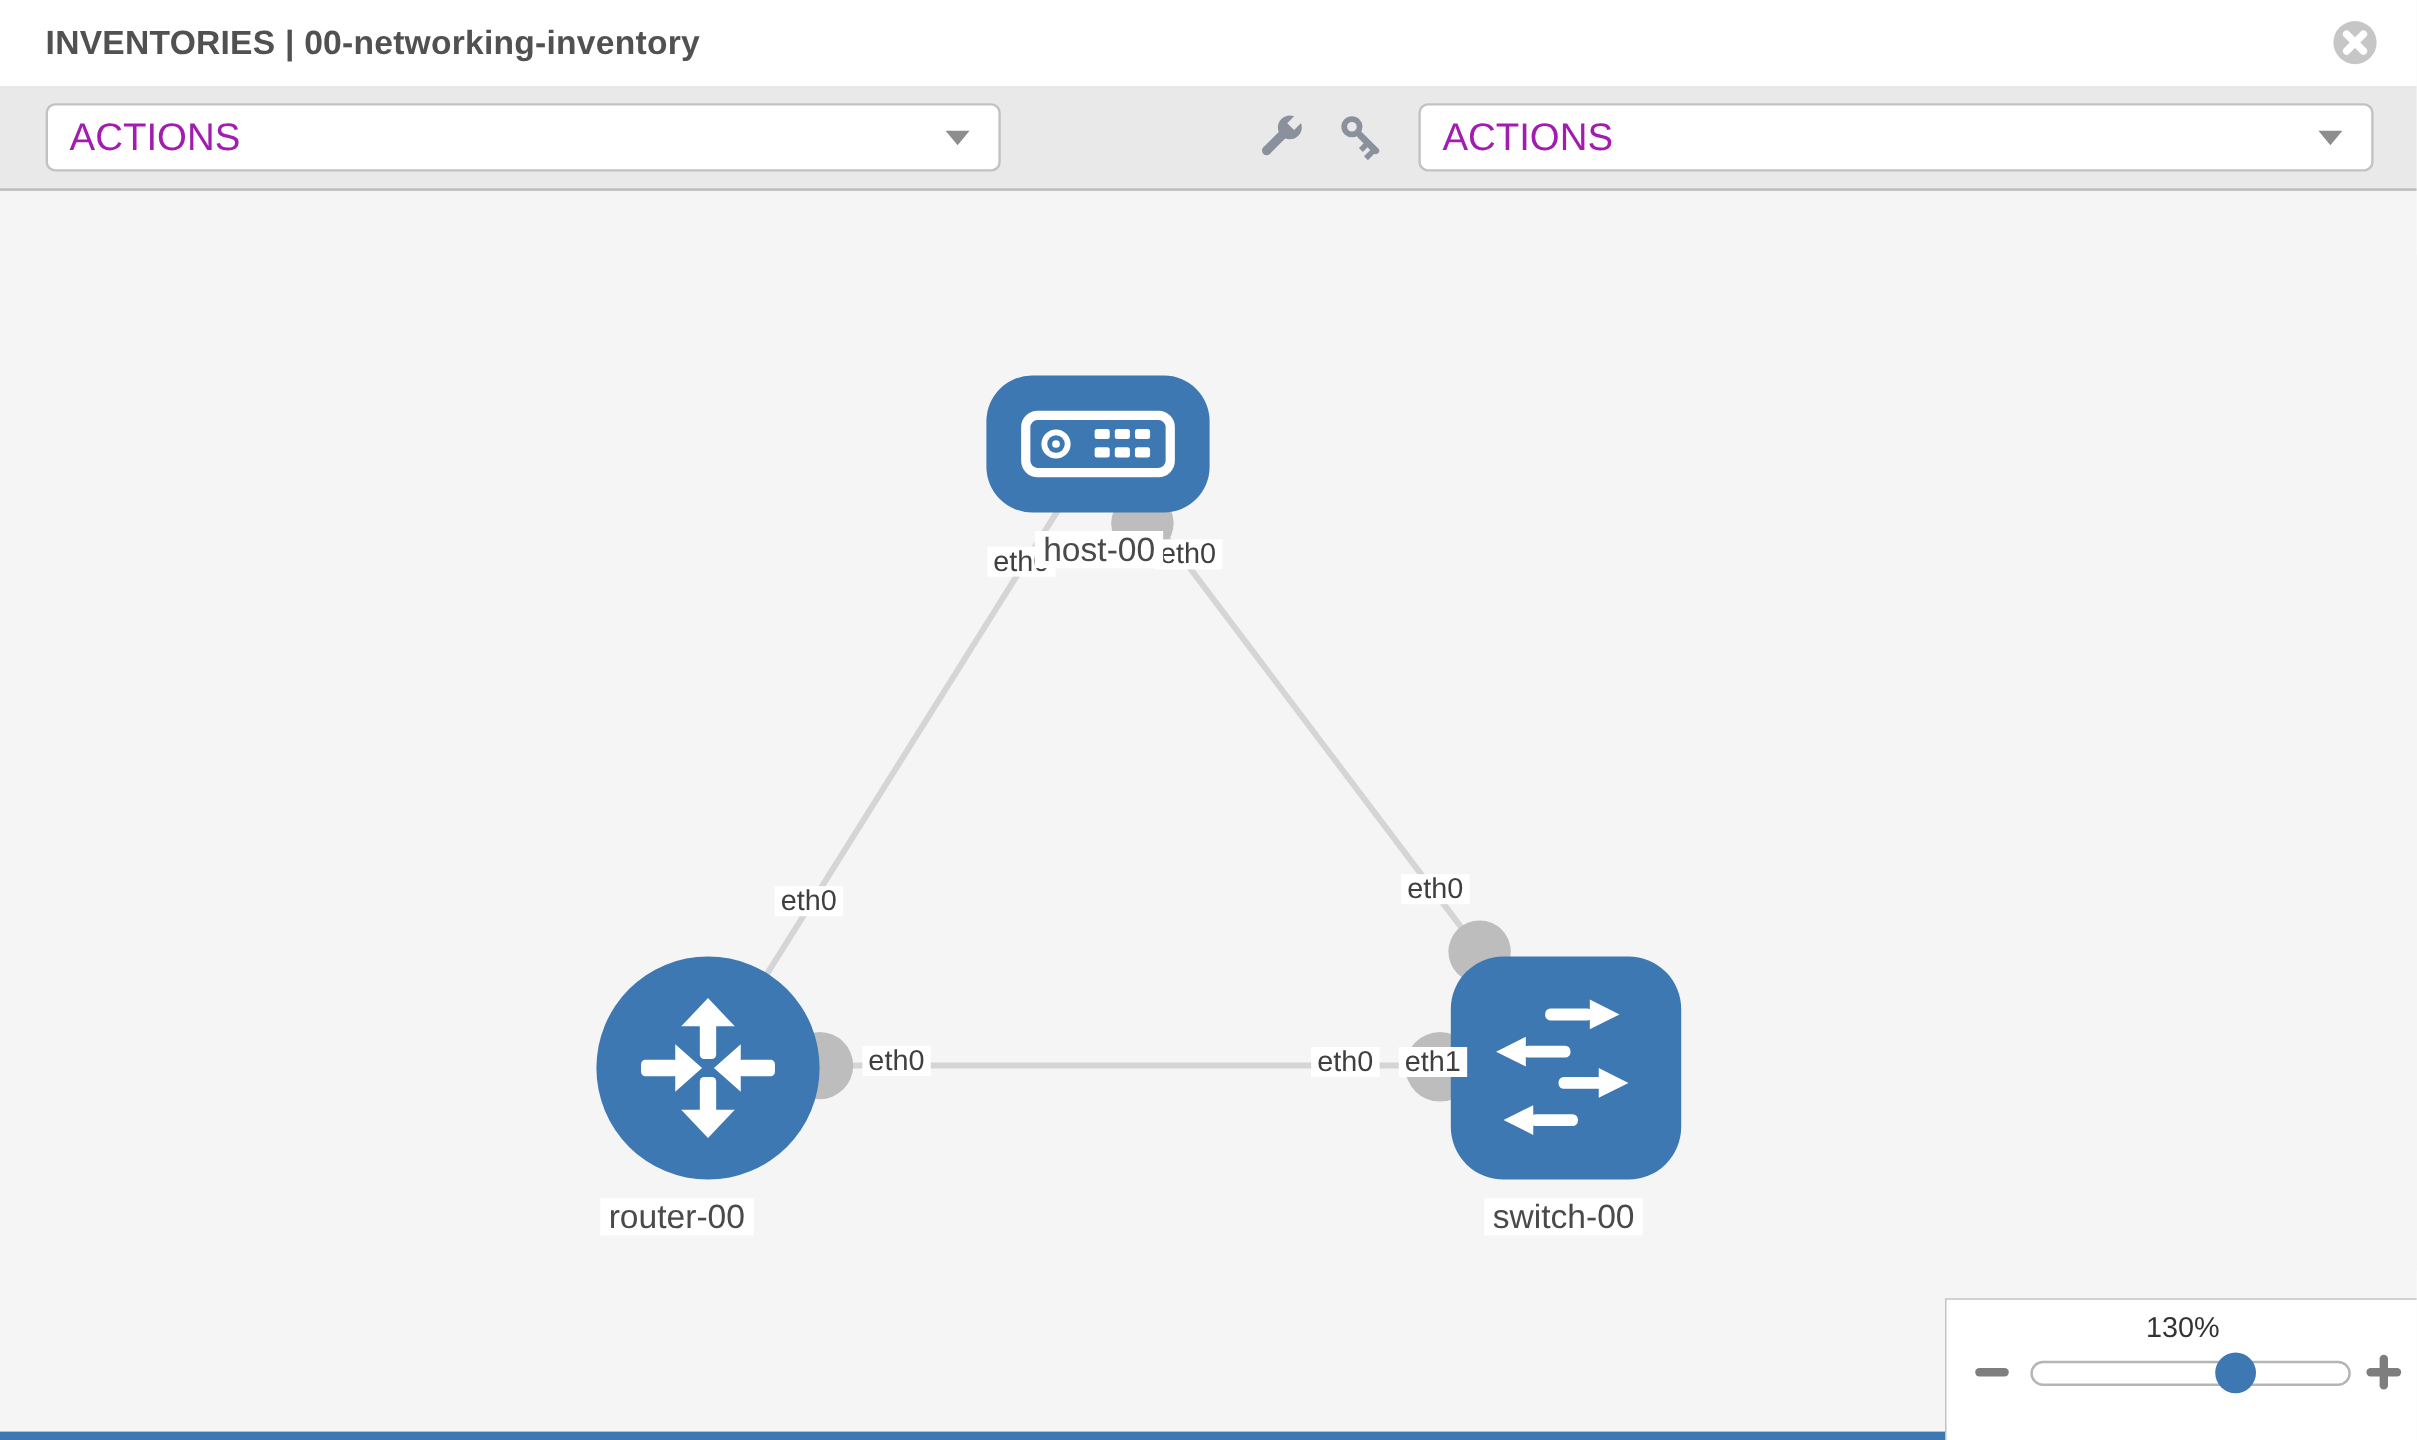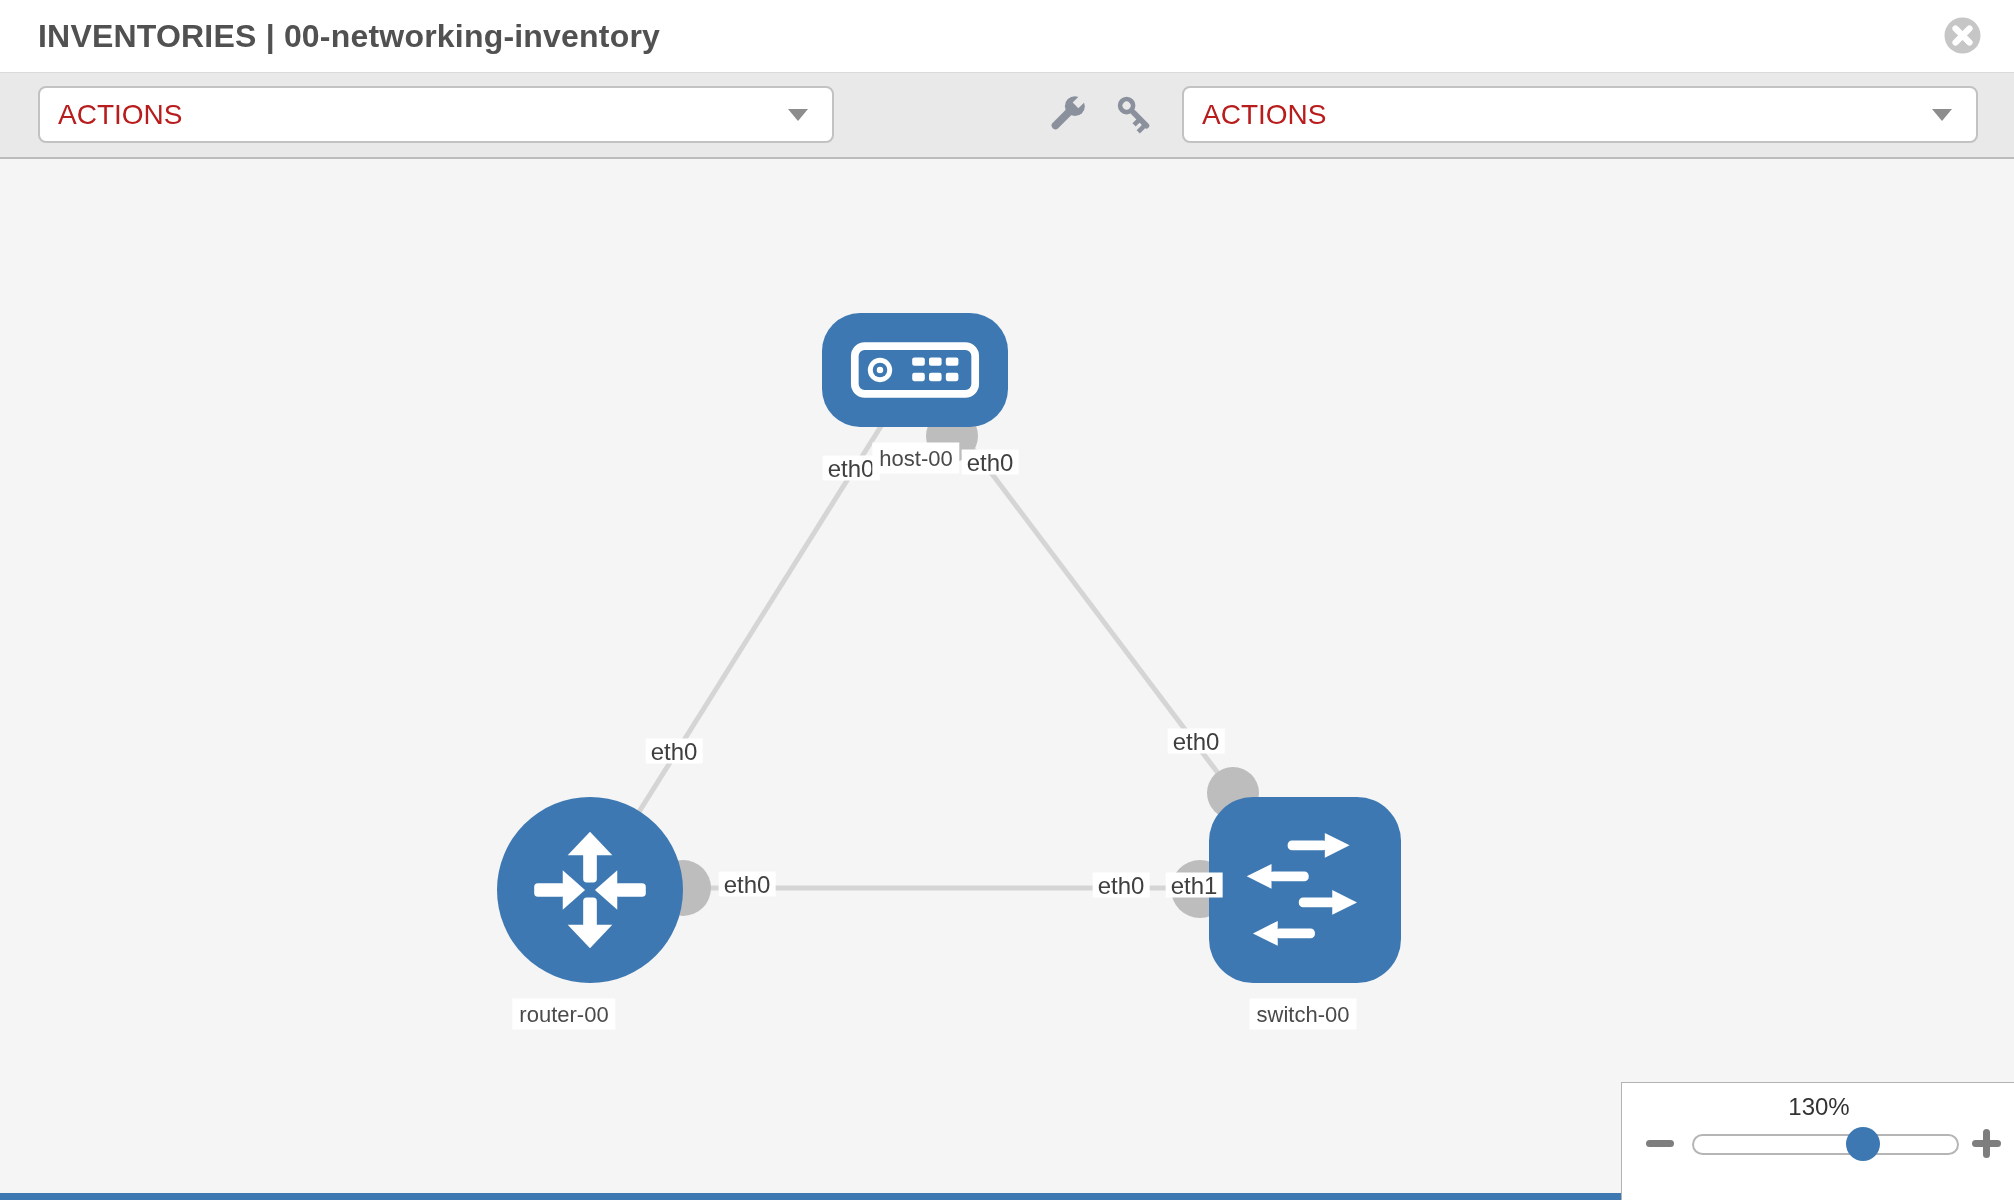--- a/index.html
+++ b/index.html
@@ -2,50 +2,50 @@
 <html><head>
 <meta charset="utf-8">
 <style>
   html,body{margin:0;padding:0;background:#fff;}
   .app{position:relative;width:2014px;height:1200px;overflow:hidden;
        background:#f5f5f6;font-family:"Liberation Sans",sans-serif;}
 
   
   .hdr{position:absolute;top:0;left:0;right:0;height:72px;background:#fff;
        border-bottom:1px solid #dadada;z-index:10;}
-  .hdr h1{margin:0;padding-left:38px;line-height:72px;font-size:32px;
+  .hdr h1{margin:0;padding-left:38px;line-height:72px;font-size:28px;
           font-weight:bold;color:#515151;letter-spacing:.2px;}
   .close-btn{position:absolute;top:17px;right:33px;width:37px;height:37px;
              border:none;background:transparent;padding:0;cursor:pointer;}
 
   
   .toolbar{position:absolute;top:73px;left:0;right:0;height:84px;background:#e9e9e9;
            border-bottom:2px solid #bcbcbc;z-index:9;}
   .dd{position:absolute;top:13px;height:57px;box-sizing:border-box;background:#fff;
       border:2px solid #c2c2c2;border-radius:8px;display:flex;align-items:center;
-      font-size:28px;color:#b91c1c;cursor:pointer;}
+      font-size:32px;color:#a21caf;cursor:pointer;}
   .dd .dd-label{padding-left:18px;}
   .dd-actions{left:38px;width:796px;}
   .dd-search{left:1182px;width:796px;}
   .caret{position:absolute;right:24px;top:50%;margin-top:-6px;width:0;height:0;
          border-left:10px solid transparent;border-right:10px solid transparent;
          border-top:12px solid #8d8d8d;}
   .tool{position:absolute;top:18px;cursor:pointer;}
   .tool-wrench{left:1044px;}
   .tool-key{left:1112px;}
 
   
   .canvas{position:absolute;inset:0;z-index:1;}
   #topo-svg{position:absolute;left:0;top:0;}
   #labels{position:absolute;inset:0;pointer-events:none;}
   .eth-label{position:absolute;transform:translate(-50%,-50%);background:#fff;
              color:#3f3f3f;font-size:24px;line-height:21px;padding:2px 5px;
              white-space:nowrap;}
   .node-label{position:absolute;transform:translate(-50%,-50%);background:#fff;
-              color:#4a4a4a;font-size:22px;line-height:27px;padding:2px 7px;
+              color:#4a4a4a;font-size:28px;line-height:27px;padding:2px 7px;
               white-space:nowrap;}
 
   
   .zoom-panel{position:absolute;left:1621px;top:1082px;width:394px;height:119px;
               background:#fff;border:1px solid #b3b3b3;z-index:8;}
   .zoom-level{position:absolute;top:10px;left:0;width:100%;text-align:center;
               font-size:24px;color:#333;}
   .zbar{position:absolute;border-radius:4px;background:#7e7e7e;}
   .minus-bar{left:24px;top:57px;width:28px;height:7px;}
   .plus-h{left:350px;top:57px;width:29px;height:7px;}

